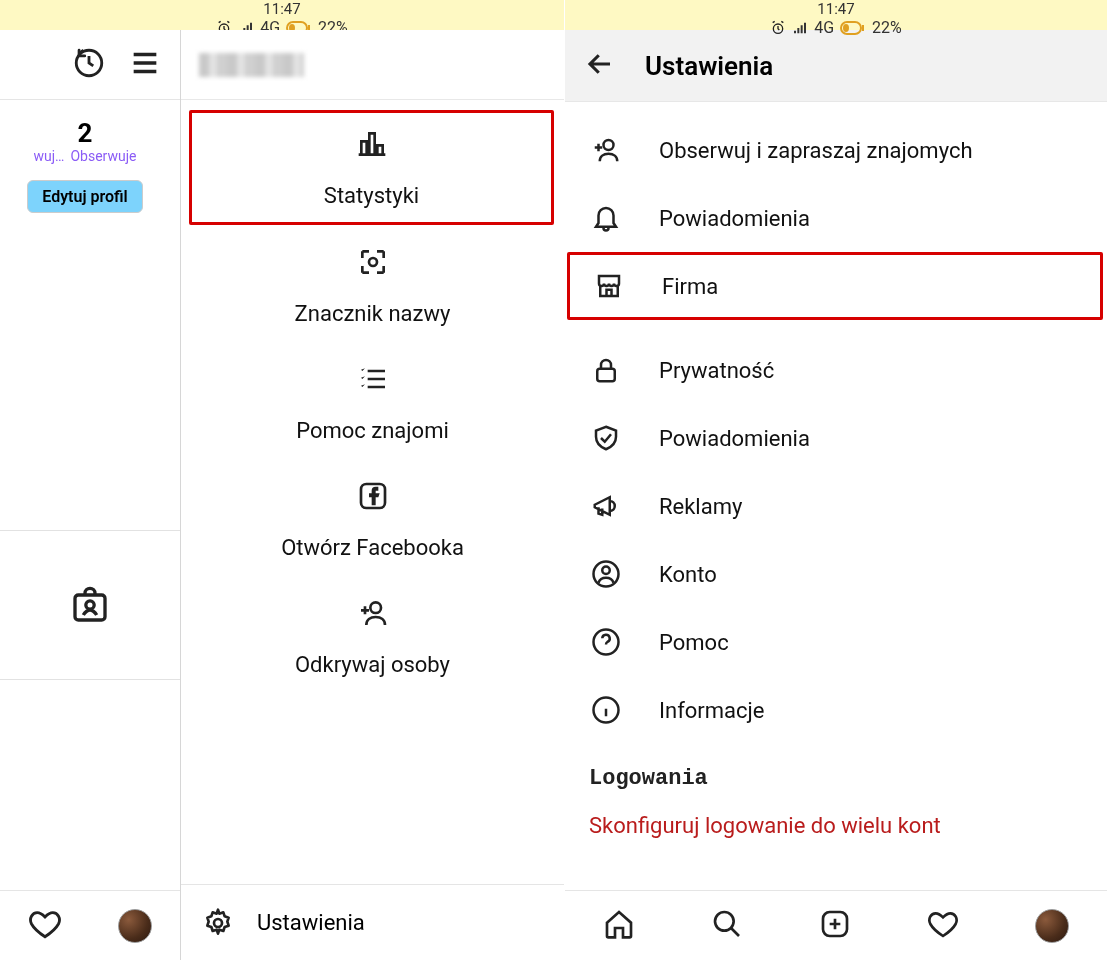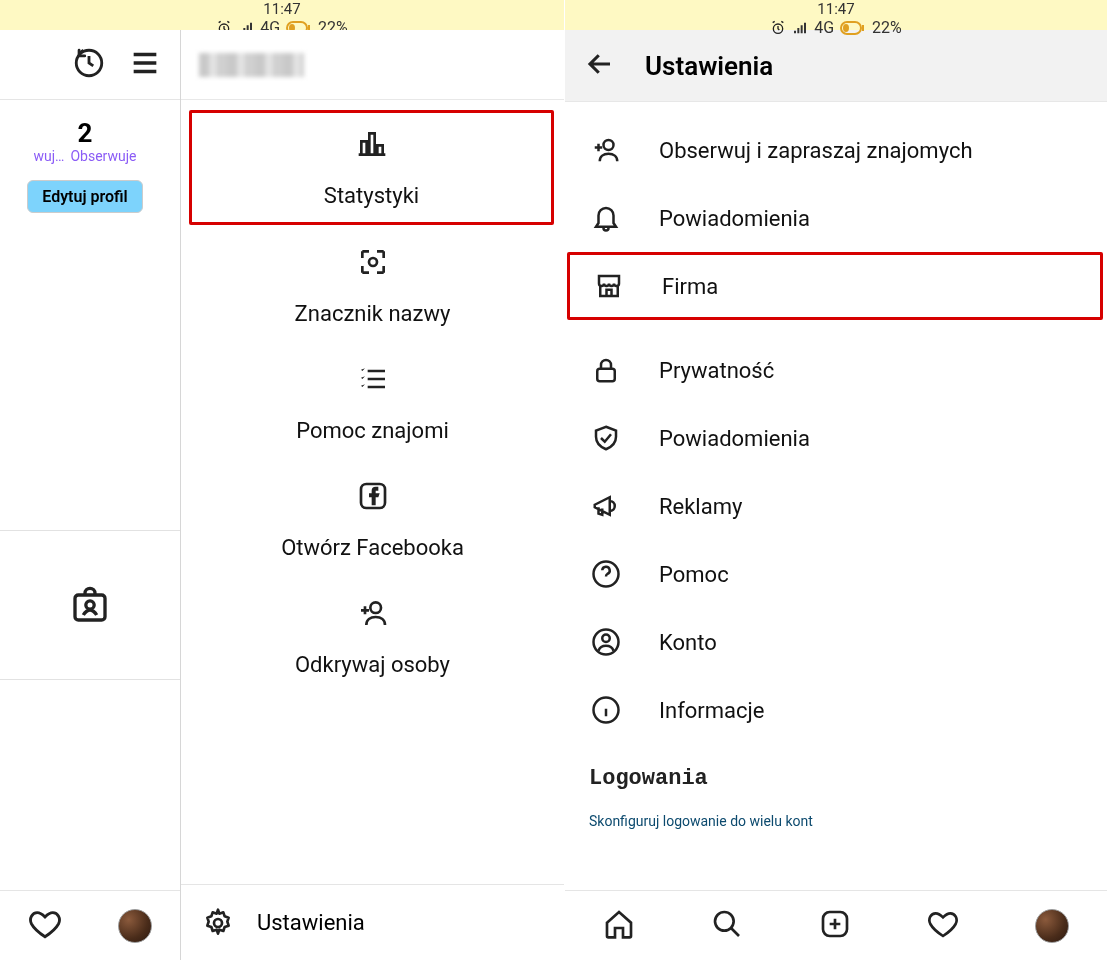--- a/index.html
+++ b/index.html
@@ -171,22 +171,22 @@
     padding: 14px 22px;
   }
   .section-label {
     font-size: 22px;
     font-weight: 700;
     padding: 22px 24px 10px;
     color: #222;
     font-family: Liberation Mono, monospace;
   }
   .link-text {
-    font-size: 14px;
-    color: #0c4a6e;
+    font-size: 22px;
+    color: #b91c1c;
     padding: 12px 24px 20px;
   }
 
   
   .bottom-nav {
     position: absolute;
     bottom: 0; left: 0; right: 0;
     height: 70px;
     border-top: 1px solid #e5e5e5;
     background: #fff;
@@ -427,35 +427,35 @@
             <path d="M3 11l12-6v14L3 13zM15 8a4 4 0 0 1 0 8M6 13v5l3 1v-5"></path>
           </svg>
       </span>
       <span>Reklamy</span>
     </div>
 
     <div class="settings-item">
       <span class="menu-icon">
         <svg width="30" height="30" viewBox="0 0 24 24">
             <circle cx="12" cy="12" r="10"></circle>
-            <path d="M9 9a3 3 0 1 1 4 3c-1 .5-1 1-1 2M12 18h.01"></path>
-          </svg>
-      </span>
-      <span>Pomoc</span>
-    </div>
-
-    <div class="settings-item">
-      <span class="menu-icon">
-        <svg width="30" height="30" viewBox="0 0 24 24">
-            <circle cx="12" cy="12" r="10"></circle>
             <circle cx="12" cy="9" r="3"></circle>
             <path d="M6 19c1-3 4-4 6-4s5 1 6 4"></path>
           </svg>
       </span>
       <span>Konto</span>
+    </div>
+
+    <div class="settings-item">
+      <span class="menu-icon">
+        <svg width="30" height="30" viewBox="0 0 24 24">
+            <circle cx="12" cy="12" r="10"></circle>
+            <path d="M9 9a3 3 0 1 1 4 3c-1 .5-1 1-1 2M12 18h.01"></path>
+          </svg>
+      </span>
+      <span>Pomoc</span>
     </div>
 
     <div class="settings-item">
       <span class="menu-icon">
         <svg width="30" height="30" viewBox="0 0 24 24">
             <circle cx="12" cy="12" r="10"></circle>
             <path d="M12 8h.01M12 11v6"></path>
           </svg>
       </span>
       <span>Informacje</span>

